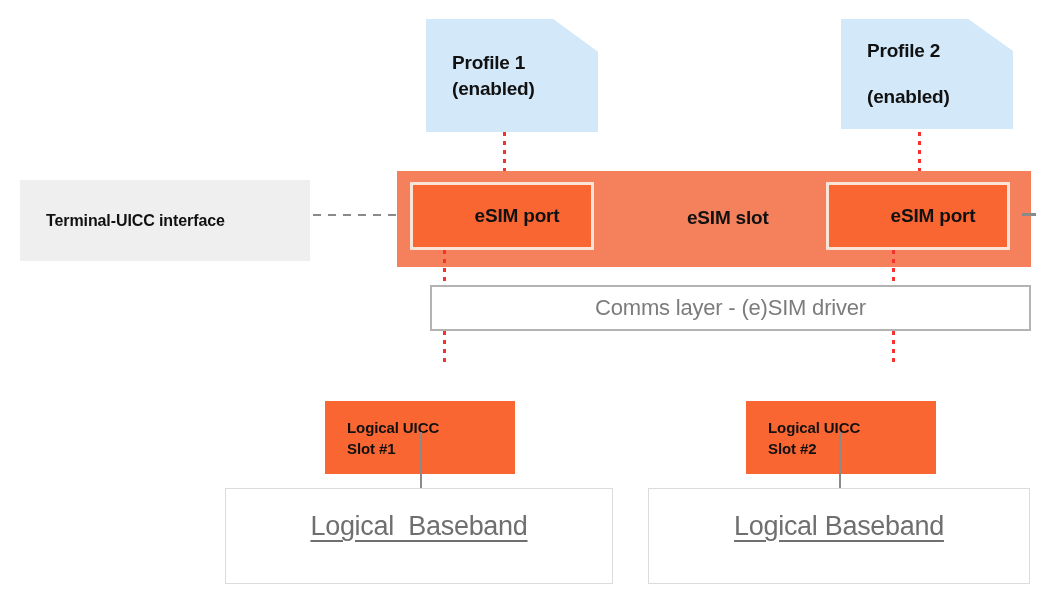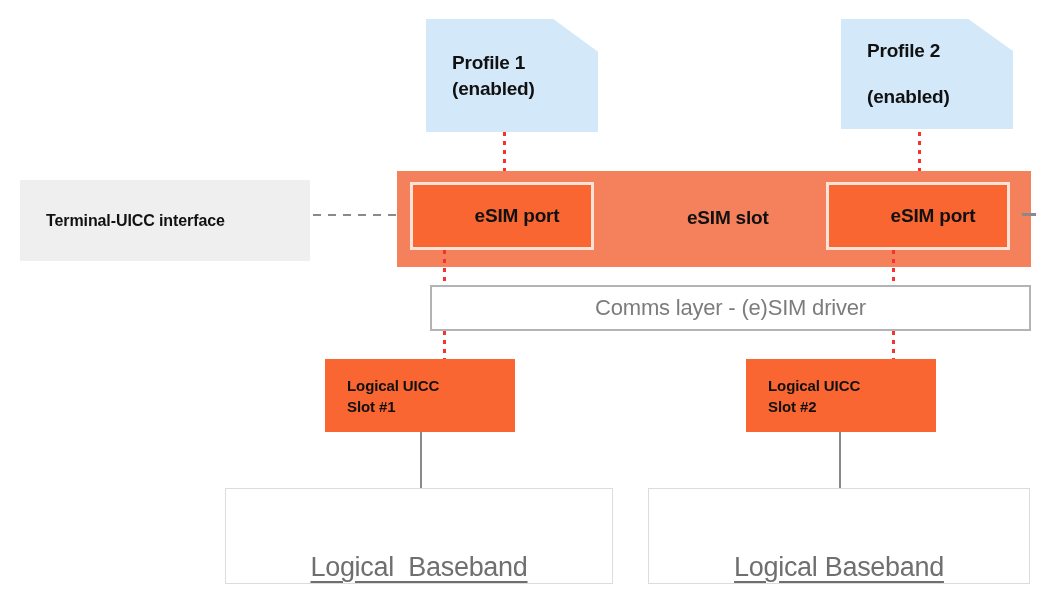--- a/index.html
+++ b/index.html
@@ -96,28 +96,29 @@
     color: #111111;
     font-weight: bold;
     font-size: 15px;
     line-height: 1.4;
     letter-spacing: -0.1px;
     display: flex;
     flex-direction: column;
     justify-content: center;
     padding-left: 22px;
     white-space: pre-line;
+    margin-top: 42px;
   }
 
   
   .baseband-box {
     background: #ffffff;
     border: 1px solid #dcdcdc;
     display: flex;
-    align-items: flex-end;
+    align-items: flex-start;
     justify-content: center;
     padding-top: 22px;
   }
   .baseband-label {
     color: #6f6f6f;
     font-size: 27px;
     font-weight: normal;
     letter-spacing: -0.3px;
     text-decoration: underline;
     text-underline-offset: 5px;

